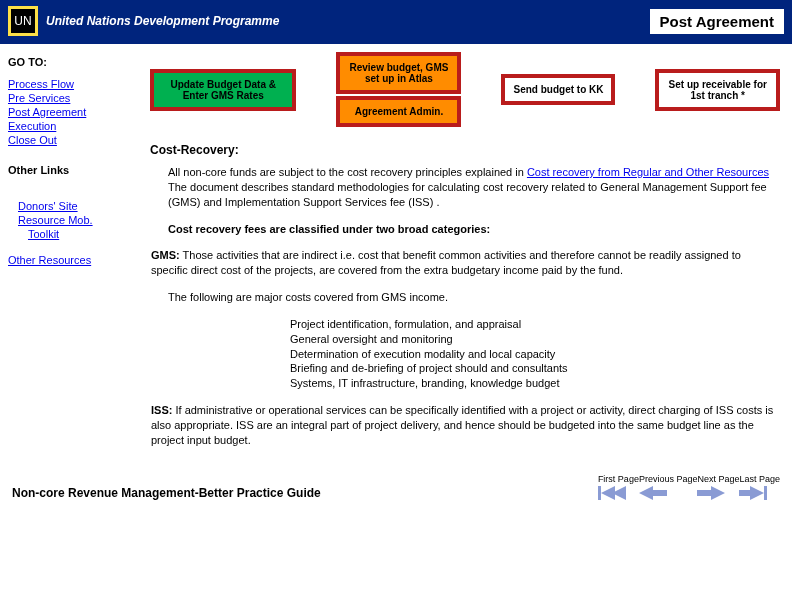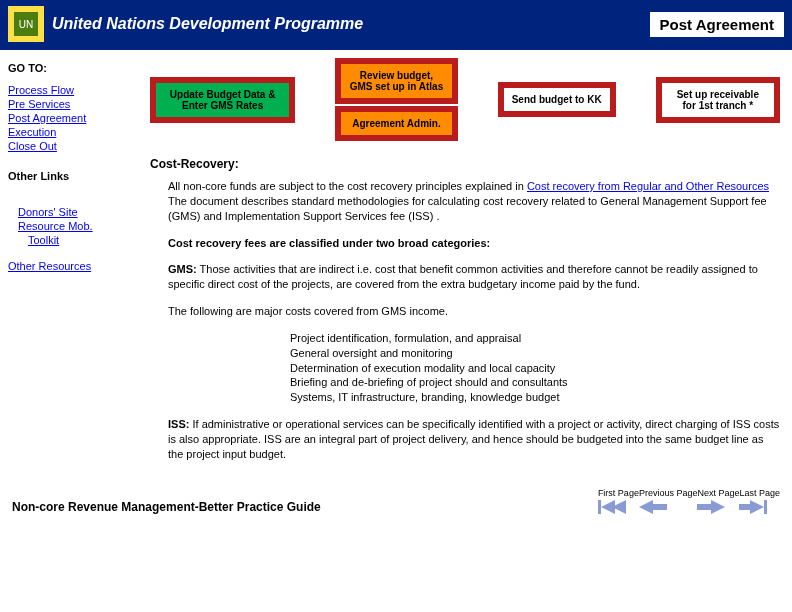--- a/index.html
+++ b/index.html
@@ -1,37 +1,37 @@
 <!DOCTYPE html>
 <html><head>
 <meta charset="utf-8">
 <style>
 body{margin:0;font-family:Arial,sans-serif;font-size:11px;color:#000;background:#fff;width:792px}
 .header{background:#00247D;color:#fff;padding:6px 8px;display:flex;align-items:center;justify-content:space-between}
 .header-left{display:flex;align-items:center;gap:8px}
-.logo{width:24px;height:24px;background:#4d7c0f;border:6px solid #fde047;display:flex;align-items:center;justify-content:center;font-size:10px;color:#fff}
-.header-title{font-weight:bold;font-size:16px;font-style:italic}
+.logo{width:24px;height:24px;background:#000000;border:3px solid #fde047;display:flex;align-items:center;justify-content:center;font-size:12px;color:#fff}
+.header-title{font-weight:bold;font-size:12px;font-style:italic}
 .page-title{background:#fff;color:#000;padding:4px 10px;font-weight:bold;font-size:15px}
 .blue-line{height:2px;background:#00247D}
 .content{display:flex}
 .sidebar{width:130px;padding:12px 8px 8px 8px;flex-shrink:0}
 .goto{font-weight:bold;margin-bottom:10px}
 .navlink{color:#0000EE;text-decoration:underline;cursor:pointer;margin-bottom:2px}
 .other-links{font-weight:bold;margin-top:18px;margin-bottom:24px}
 .indent{margin-left:10px}
 .main{flex:1;padding:8px 12px 8px 4px}
 .flow{display:flex;gap:40px;margin-bottom:16px;align-items:center}
-.fbox{border:6px solid #b91c1c;padding:6px 8px;text-align:center;font-size:10px;font-weight:bold;min-width:90px}
+.fbox{border:4px solid #b91c1c;padding:6px 8px;text-align:center;font-size:10px;font-weight:bold;min-width:90px}
 .green{background:#00B050;color:#000}
 .orange{background:#FF8C00;color:#000}
 .white{background:#fff}
 .section-title{font-weight:bold;font-size:12px;margin-bottom:8px}
 .para{margin:0 0 12px 18px;line-height:1.35}
 .inline-link{color:#0000EE;text-decoration:underline}
-.sub{margin-left:18px}
+.sub{margin-left:1px}
 .bold{font-weight:bold}
 .gms-list{margin-left:140px;line-height:1.35}
 .footer{display:flex;justify-content:space-between;align-items:flex-end;padding:6px 12px 8px 12px}
 .footer-title{font-weight:bold;font-size:12px}
 .navbtns{display:flex;align-items:flex-end}
 .navbtn{text-align:center;font-size:9px;cursor:pointer}
 .arrow{width:28px;height:14px;margin-top:2px}
 .arrow svg{width:100%;height:100%}
 </style>
 </head>

